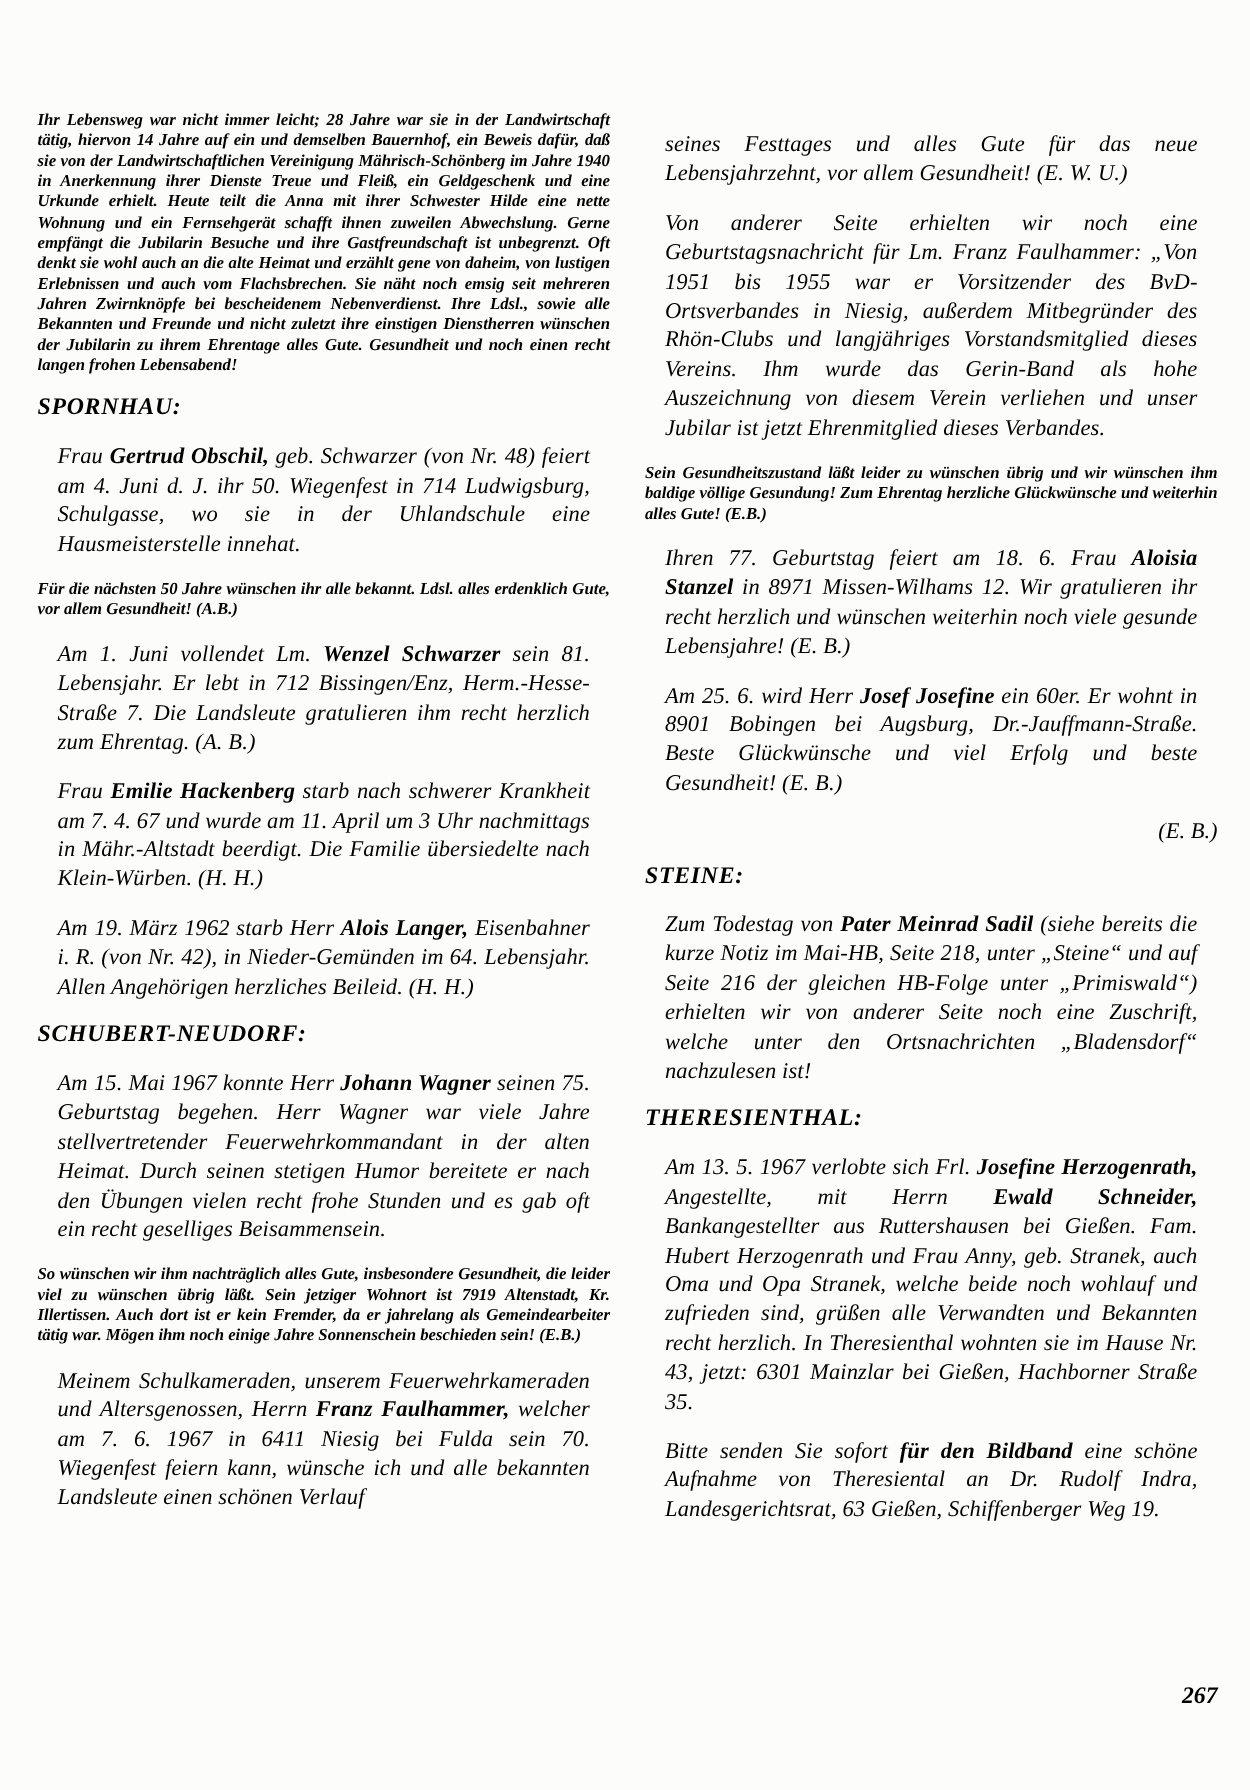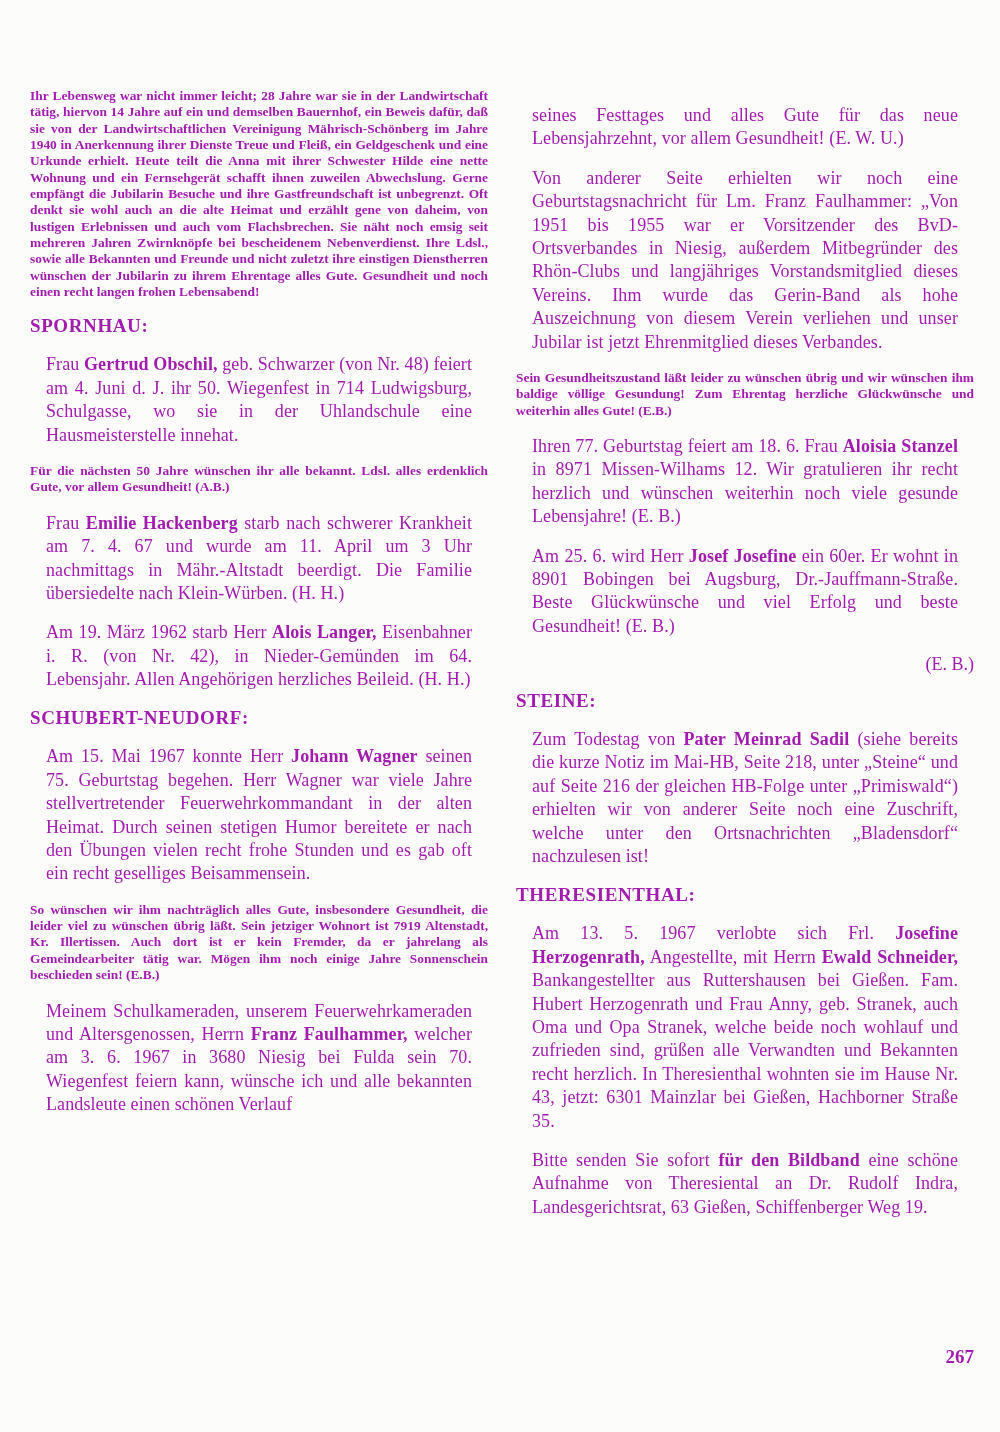--- a/index.html
+++ b/index.html
@@ -2,23 +2,24 @@
 <html><head>
 <meta charset="utf-8">
 <style>
   html,body { margin:0; padding:0; background:#fbfbf8; }
   .page {
     position:relative;
     width:1000px; height:1432px;
     box-sizing:border-box;
     padding:88px 26px 0 30px;
     background:#fcfcfa;
-    color:#a21caf;
+    color:#000000;
     font-family:"Liberation Serif","DejaVu Serif",serif;
     overflow:hidden;
+    font-style:italic;
   }
   .columns { display:flex; gap:28px; }
   .col { flex:1; min-width:0; }
   .para {
     margin:16px;
     font-size:18px;
     line-height:1.3;
     text-align:justify;
     letter-spacing:0.1px;
   }
@@ -53,26 +54,27 @@
 </head>
 <body>
 
 <div class="page">
   <div class="columns">
     <div class="col">
         <p class="small"><span>Ihr Lebensweg war nicht immer leicht; 28 Jahre war sie in der Landwirtschaft tätig, hiervon 14 Jahre auf ein und demselben Bauernhof, ein Beweis dafür, daß sie von der Landwirtschaftlichen Vereinigung Mährisch-Schönberg im Jahre 1940 in Anerkennung ihrer Dienste Treue und Fleiß, ein Geldgeschenk und eine Urkunde erhielt. Heute teilt die Anna mit ihrer Schwester Hilde eine nette Wohnung und ein Fernsehgerät schafft ihnen zuweilen Abwechslung. Gerne empfängt die Jubilarin Besuche und ihre Gastfreundschaft ist unbegrenzt. Oft denkt sie wohl auch an die alte Heimat und erzählt gene von daheim, von lustigen Erlebnissen und auch vom Flachsbrechen. Sie näht noch emsig seit mehreren Jahren Zwirnknöpfe bei bescheidenem Nebenverdienst. Ihre Ldsl., sowie alle Bekannten und Freunde und nicht zuletzt ihre einstigen Dienstherren wünschen der Jubilarin zu ihrem Ehrentage alles Gute. Gesundheit und noch einen recht langen frohen Lebensabend!</span></p>
         <h2 class="heading"><span>SPORNHAU:</span></h2>
         <p class="para"><span>Frau </span><span class="b">Gertrud Obschil,</span><span> geb. Schwarzer (von Nr. 48) feiert am 4. Juni d. J. ihr 50. Wiegenfest in 714 Ludwigsburg, Schulgasse, wo sie in der Uhlandschule eine Hausmeisterstelle innehat.</span></p>
         <p class="small"><span>Für die nächsten 50 Jahre wünschen ihr alle bekannt. Ldsl. alles erdenklich Gute, vor allem Gesundheit! (A.B.)</span></p>
+        <p class="para"><span>Am 1. Juni vollendet Lm. </span><span class="b">Wenzel Schwarzer</span><span> sein 81. Lebensjahr. Er lebt in 712 Bissingen/Enz, Herm.-Hesse-Straße 7. Die Landsleute gratulieren ihm recht herzlich zum Ehrentag. (A. B.)</span></p>
         <p class="para"><span>Frau </span><span class="b">Emilie Hackenberg</span><span> starb nach schwerer Krankheit am 7. 4. 67 und wurde am 11. April um 3 Uhr nachmittags in Mähr.-Altstadt beerdigt. Die Familie übersiedelte nach Klein-Würben. (H. H.)</span></p>
         <p class="para"><span>Am 19. März 1962 starb Herr </span><span class="b">Alois Langer,</span><span> Eisenbahner i. R. (von Nr. 42), in Nieder-Gemünden im 64. Lebensjahr. Allen Angehörigen herzliches Beileid. (H. H.)</span></p>
         <h2 class="heading"><span>SCHUBERT-NEUDORF:</span></h2>
         <p class="para"><span>Am 15. Mai 1967 konnte Herr </span><span class="b">Johann Wagner</span><span> seinen 75. Geburtstag begehen. Herr Wagner war viele Jahre stellvertretender Feuerwehrkommandant in der alten Heimat. Durch seinen stetigen Humor bereitete er nach den Übungen vielen recht frohe Stunden und es gab oft ein recht geselliges Beisammensein.</span></p>
         <p class="small"><span>So wünschen wir ihm nachträglich alles Gute, insbesondere Gesundheit, die leider viel zu wünschen übrig läßt. Sein jetziger Wohnort ist 7919 Altenstadt, Kr. Illertissen. Auch dort ist er kein Fremder, da er jahrelang als Gemeindearbeiter tätig war. Mögen ihm noch einige Jahre Sonnenschein beschieden sein! (E.B.)</span></p>
-        <p class="para"><span>Meinem Schulkameraden, unserem Feuerwehrkameraden und Altersgenossen, Herrn </span><span class="b">Franz Faulhammer,</span><span> welcher am 3. 6. 1967 in 3680 Niesig bei Fulda sein 70. Wiegenfest feiern kann, wünsche ich und alle bekannten Landsleute einen schönen Verlauf</span></p>
+        <p class="para"><span>Meinem Schulkameraden, unserem Feuerwehrkameraden und Altersgenossen, Herrn </span><span class="b">Franz Faulhammer,</span><span> welcher am 7. 6. 1967 in 6411 Niesig bei Fulda sein 70. Wiegenfest feiern kann, wünsche ich und alle bekannten Landsleute einen schönen Verlauf</span></p>
       </div>
     <div class="col">
         <p class="para"><span>seines Festtages und alles Gute für das neue Lebensjahrzehnt, vor allem Gesundheit! (E. W. U.)</span></p>
         <p class="para"><span>Von anderer Seite erhielten wir noch eine Geburtstagsnachricht für Lm. Franz Faulhammer: „Von 1951 bis 1955 war er Vorsitzender des BvD-Ortsverbandes in Niesig, außerdem Mitbegründer des Rhön-Clubs und langjähriges Vorstandsmitglied dieses Vereins. Ihm wurde das Gerin-Band als hohe Auszeichnung von diesem Verein verliehen und unser Jubilar ist jetzt Ehrenmitglied dieses Verbandes.</span></p>
         <p class="small"><span>Sein Gesundheitszustand läßt leider zu wünschen übrig und wir wünschen ihm baldige völlige Gesundung! Zum Ehrentag herzliche Glückwünsche und weiterhin alles Gute! (E.B.)</span></p>
         <p class="para"><span>Ihren 77. Geburtstag feiert am 18. 6. Frau </span><span class="b">Aloisia Stanzel</span><span> in 8971 Missen-Wilhams 12. Wir gratulieren ihr recht herzlich und wünschen weiterhin noch viele gesunde Lebensjahre! (E. B.)</span></p>
         <p class="para"><span>Am 25. 6. wird Herr </span><span class="b">Josef Josefine</span><span> ein 60er. Er wohnt in 8901 Bobingen bei Augsburg, Dr.-Jauffmann-Straße. Beste Glückwünsche und viel Erfolg und beste Gesundheit! (E. B.)</span></p>
         <p class="signature"><span>(E. B.)</span></p>
         <h2 class="heading"><span>STEINE:</span></h2>
         <p class="para"><span>Zum Todestag von </span><span class="b">Pater Meinrad Sadil</span><span> (siehe bereits die kurze Notiz im Mai-HB, Seite 218, unter „Steine“ und auf Seite 216 der gleichen HB-Folge unter „Primiswald“) erhielten wir von anderer Seite noch eine Zuschrift, welche unter den Ortsnachrichten „Bladensdorf“ nachzulesen ist!</span></p>

